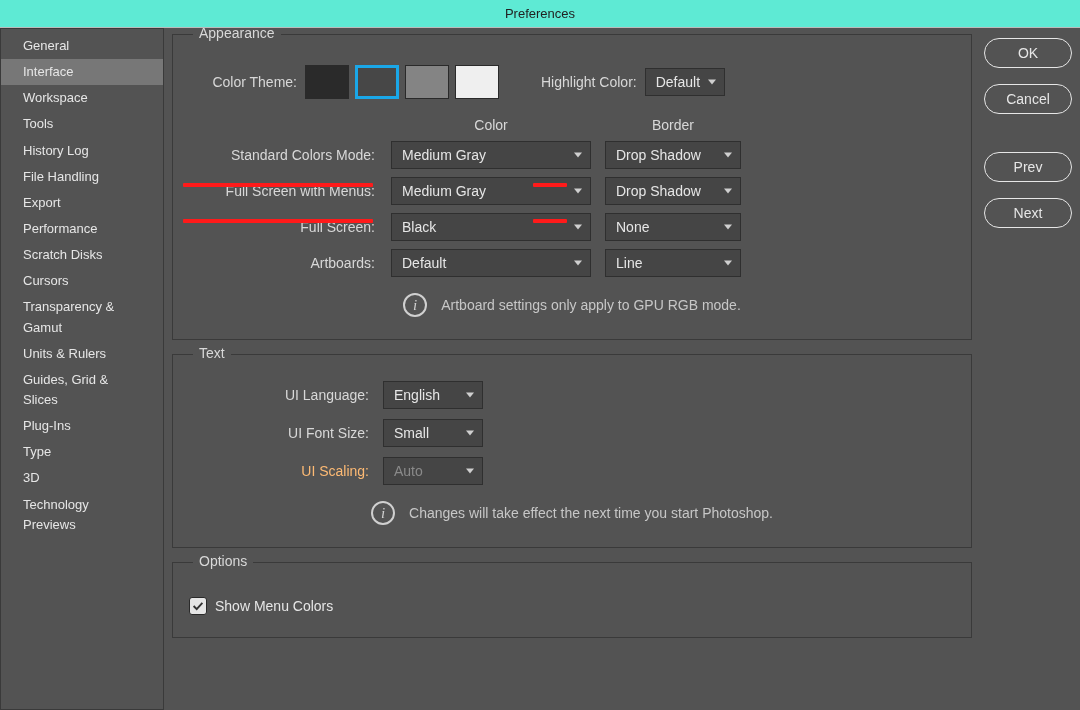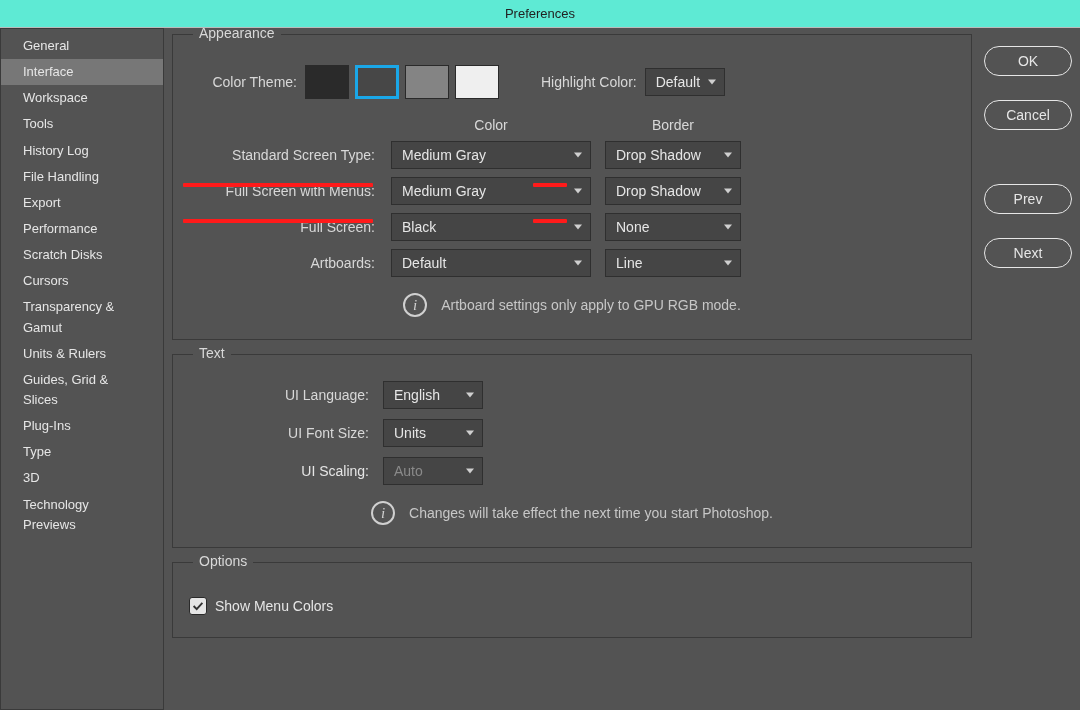--- a/index.html
+++ b/index.html
@@ -3,21 +3,21 @@
 <meta charset="utf-8">
 <style>
   * { box-sizing: border-box; margin: 0; padding: 0; font-family: -apple-system, "Helvetica Neue", Arial, sans-serif; }
   body { background: #535353; width: 1080px; height: 710px; overflow: hidden; color: #e6e6e6; font-size: 14px; }
   .titlebar { background: #5eead4; height: 28px; display:flex; align-items:center; justify-content:center; color:#222; font-size:13px; border-bottom:1px solid #bbb;}
   .body { display:flex; height: calc(100% - 28px); }
   .sidebar { width: 164px; background:#535353; padding-top:4px; border:1px solid #3a3a3a;}
   .sidebar-item { padding:3px 22px; color:#e6e6e6; font-size:13px; cursor:default; line-height:1.55;}
   .sidebar-item.selected { background:#777777; }
   .main { flex:1; padding: 6px 4px 6px 8px; overflow:auto; }
-  .btncol { width:104px; padding:18px 8px; display:flex; flex-direction:column; gap:24px; align-items:center;}
+  .btncol { width:104px; padding:10px 8px; display:flex; flex-direction:column; gap:16px; align-items:center;}
   .pillbtn { width:88px; height:30px; border:1.5px solid #e6e6e6; background:transparent; color:#e6e6e6; border-radius:20px; font-size:14px; display:flex; align-items:center; justify-content:center; cursor:pointer;}
   .group { border:1px solid #3a3a3a; padding:16px 16px 22px 16px; margin-bottom:14px; position:relative;}
   .group-title { position:absolute; top:-10px; left:20px; background:#535353; padding:0 6px; color:#d8d8d8; font-size:14px; }
   .row { display:flex; align-items:center; gap:8px; margin-top:8px;}
   .lbl { color:#d8d8d8; text-align:right; }
   .swatches { display:flex; gap:6px; }
   .swatch { width:44px; height:34px; border:1px solid #2a2a2a; cursor:pointer; }
   .swatch.sel { border:3px solid #1aa7e8; }
   .dropdown { background:#454545; border:1px solid #2f2f2f; height:28px; color:#e6e6e6; display:flex; align-items:center; padding:0 24px 0 10px; min-width:60px; position:relative; cursor:pointer;}
   .dropdown.disabled { color:#8a8a8a; }
@@ -82,21 +82,21 @@
         <div class="dropdown" style="min-width:70px;">
           <span>Default</span>
         </div>
       </div>
 
       <div class="grid" style="margin-top:18px;">
         <div></div>
         <div class="hdr">Color</div>
         <div class="hdr">Border</div>
 
-        <div class="lbl">Standard Screen Type:</div>
+        <div class="lbl">Standard Colors Mode:</div>
         <div class="dropdown">
             <span>Medium Gray</span>
           </div>
         <div class="dropdown">
             <span>Drop Shadow</span>
           </div>
 
         <div class="lbl">Full Screen with Menus:</div>
         <div class="dropdown">
             <span>Medium Gray</span>
@@ -137,24 +137,24 @@
       <div class="group-title">Text</div>
 
       <div class="textgrid" style="margin-top:10px;">
         <div class="lbl">UI Language:</div>
         <div class="dropdown">
             <span>English</span>
           </div>
 
         <div class="lbl">UI Font Size:</div>
         <div class="dropdown">
-            <span>Units</span>
+            <span>Small</span>
           </div>
 
-        <div class="lbl" style="color:#e5e5e5;">UI Scaling:</div>
+        <div class="lbl" style="color:#fdba74;">UI Scaling:</div>
         <div class="dropdown disabled">
             <span>Auto</span>
           </div>
       </div>
 
       <div class="info-row">
         <div class="info-icon">i</div>
         <div>Changes will take effect the next time you start Photoshop.</div>
       </div>
     </div>

